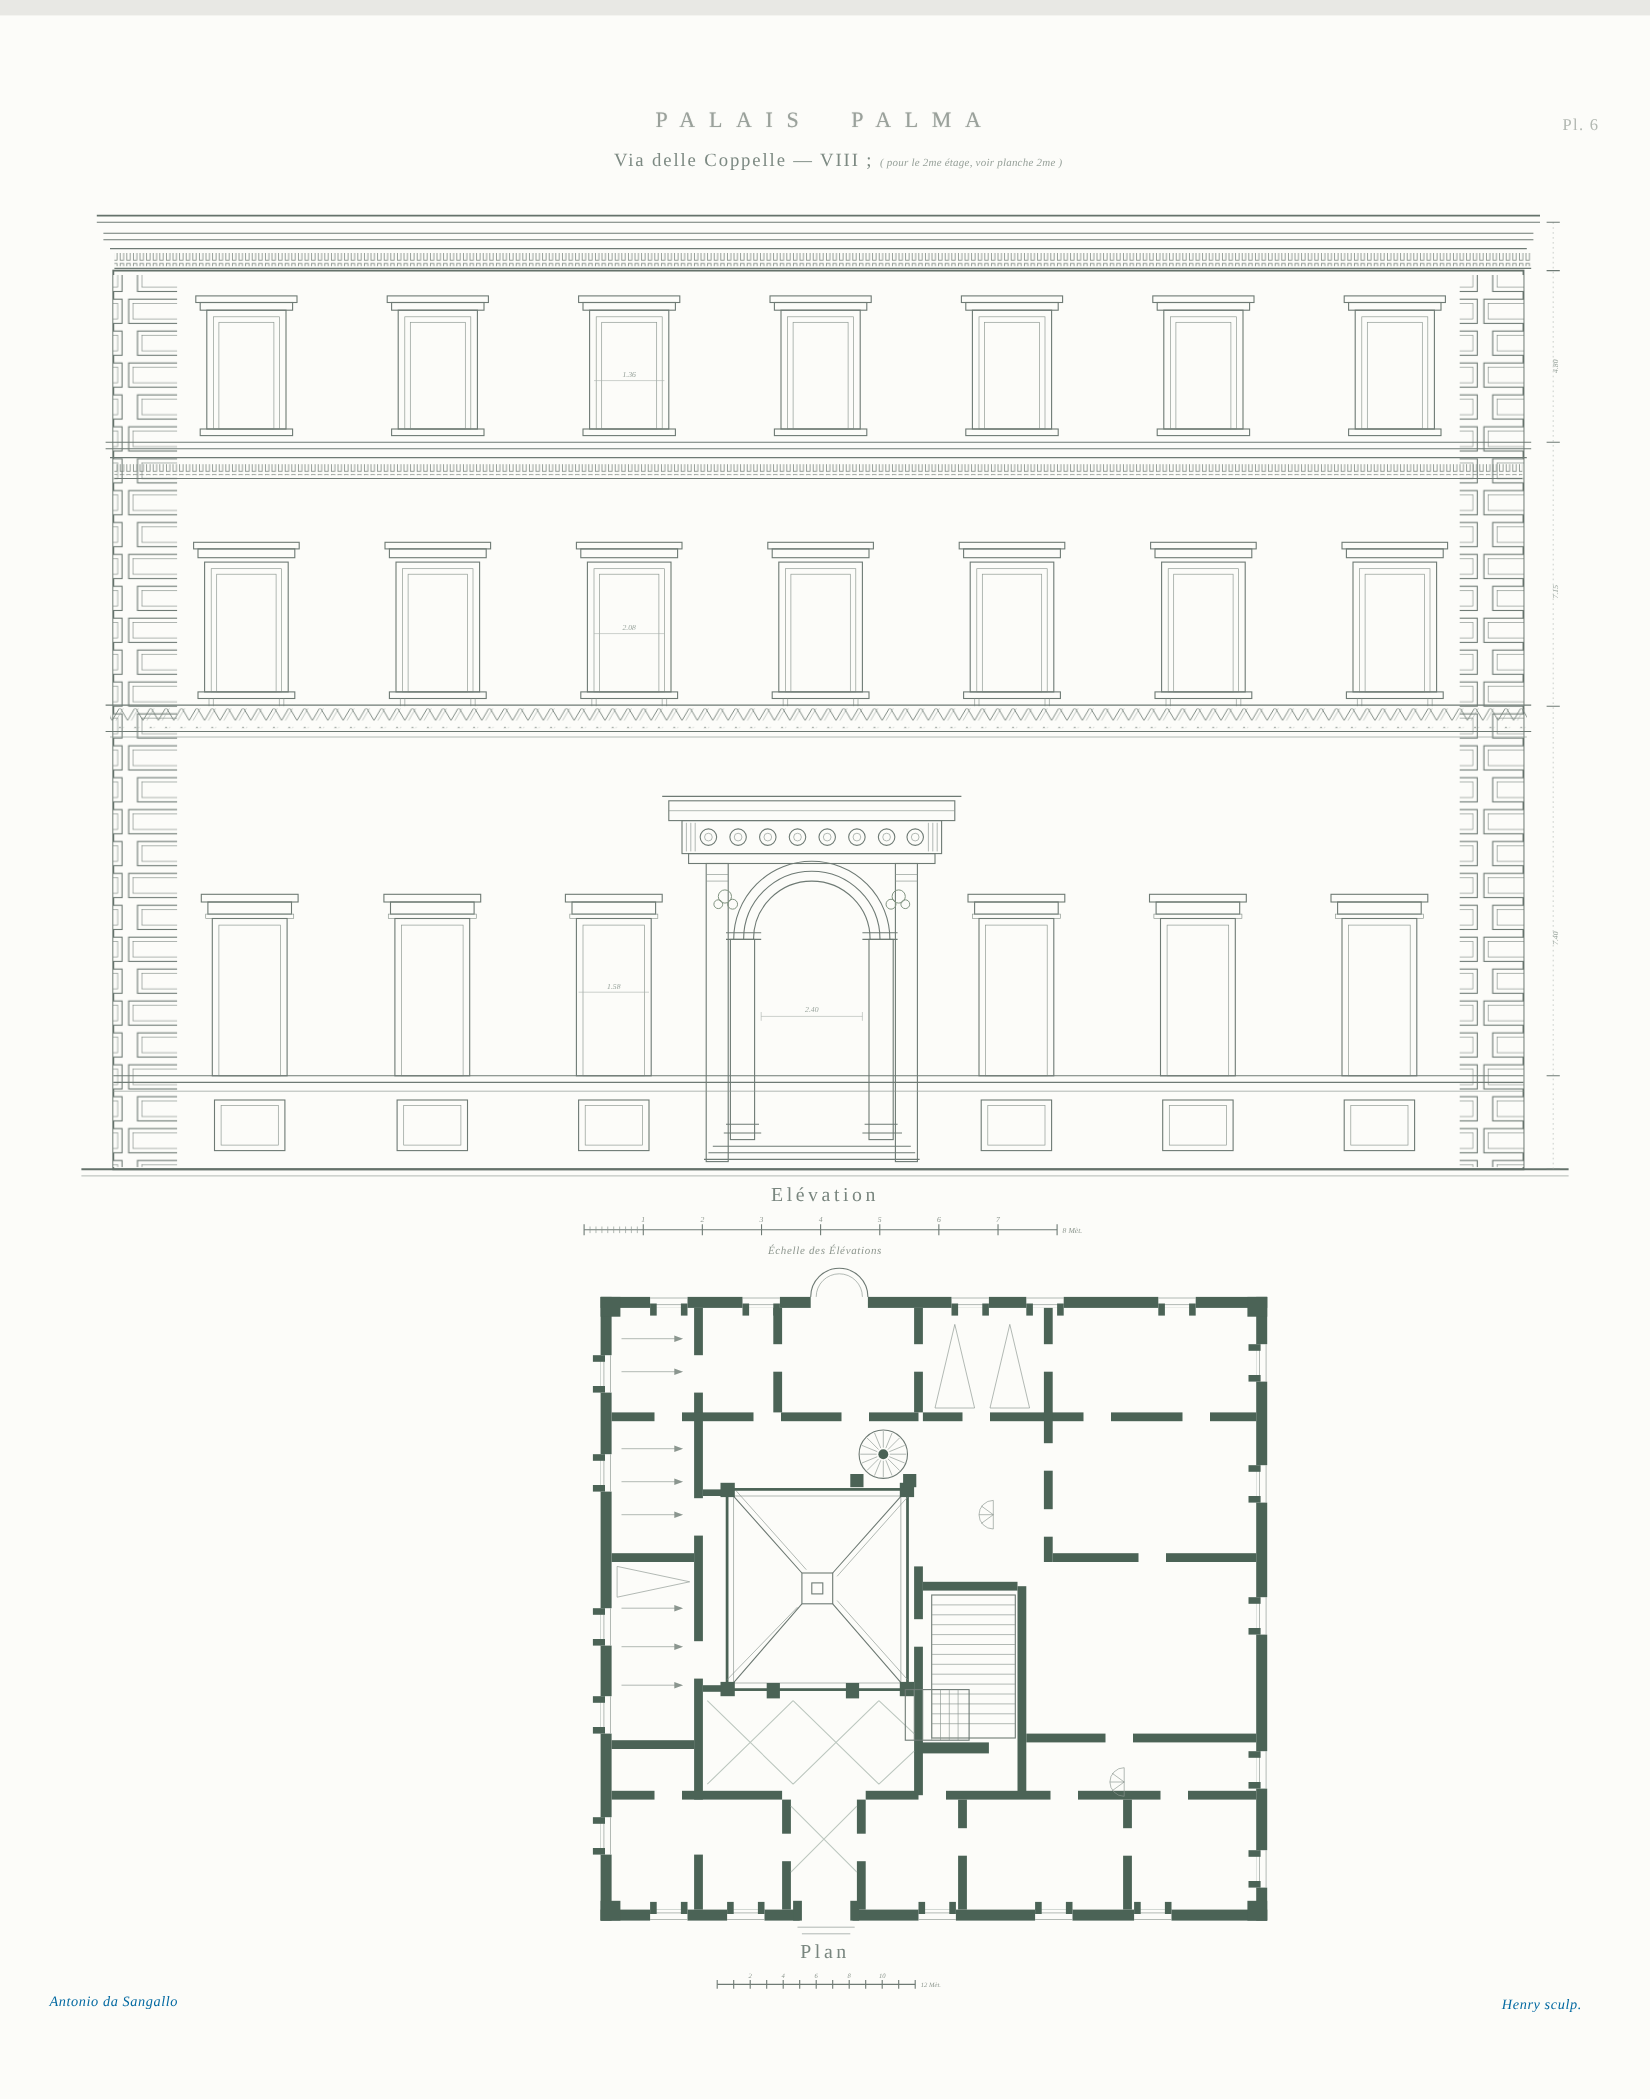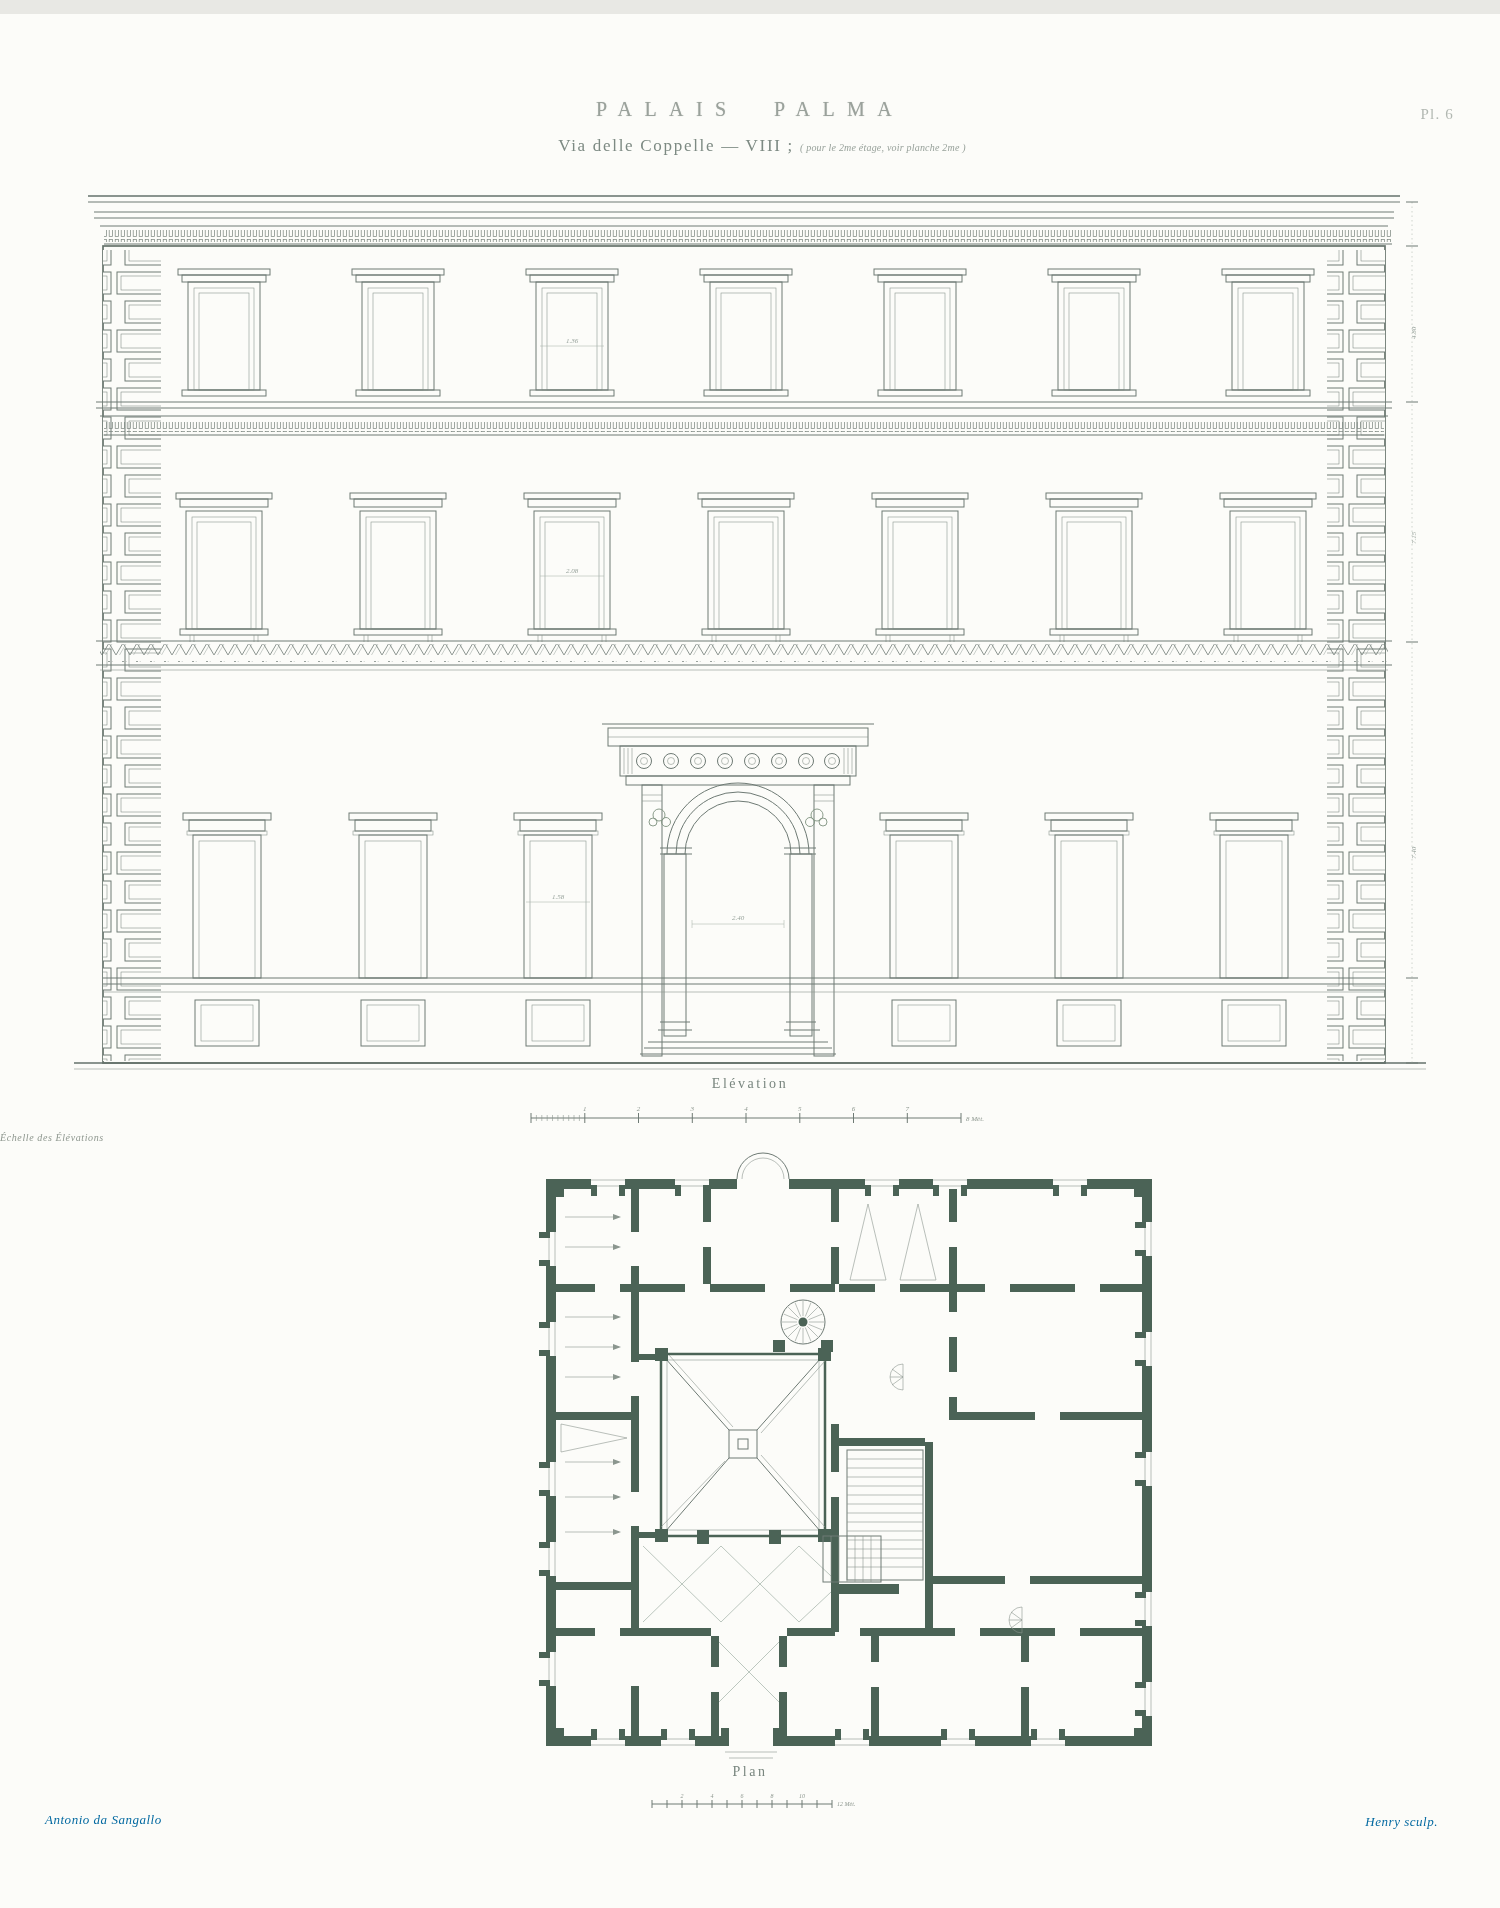--- a/index.html
+++ b/index.html
@@ -8,22 +8,22 @@
   
   .title{position:absolute;top:84px;left:0;width:1500px;text-align:center;
          font-size:20px;letter-spacing:.62em;word-spacing:.9em;color:#9aa19b;
          text-shadow:0 0 1px rgba(130,140,134,.45);}
   .subtitle{position:absolute;top:122px;left:0;width:1500px;text-align:center;
          font-size:17px;letter-spacing:.10em;color:#7d8a83;padding-left:12px;}
   .subtitle .note{font-style:italic;font-size:10px;letter-spacing:.02em;color:#97a19a;}
   .plateno{position:absolute;top:92px;right:46px;font-size:15px;color:#b2b8b2;letter-spacing:.08em;}
   
   .drawlabel{position:absolute;left:0;width:1500px;text-align:center;
-         font-size:14px;letter-spacing:.18em;color:#79867f;}
-  .scalecaption{position:absolute;left:0;width:1500px;
+         font-size:18px;letter-spacing:.18em;color:#79867f;}
+  .scalecaption{position:absolute;left:0;width:1500px;text-align:center;
          font-style:italic;font-size:10px;letter-spacing:.06em;color:#8e978f;}
   .credit{position:absolute;font-style:italic;font-size:13px;color:#0369a1;letter-spacing:.04em;}
   
   .ink  {stroke:#6e7a74;fill:none;stroke-width:1;}
   .ink2 {stroke:#65726b;fill:none;stroke-width:1.7;}
   .thin {stroke:#8b968f;fill:none;stroke-width:.6;}
   .faint{stroke:#aab3ad;fill:none;stroke-width:.55;}
   .pave {stroke:#bcc7bf;fill:none;stroke-width:1;}
   .leaf {stroke:#7f927f;fill:none;stroke-width:.9;}
   text.dim{fill:#98a39c;font:italic 7px "Liberation Serif",serif;}

